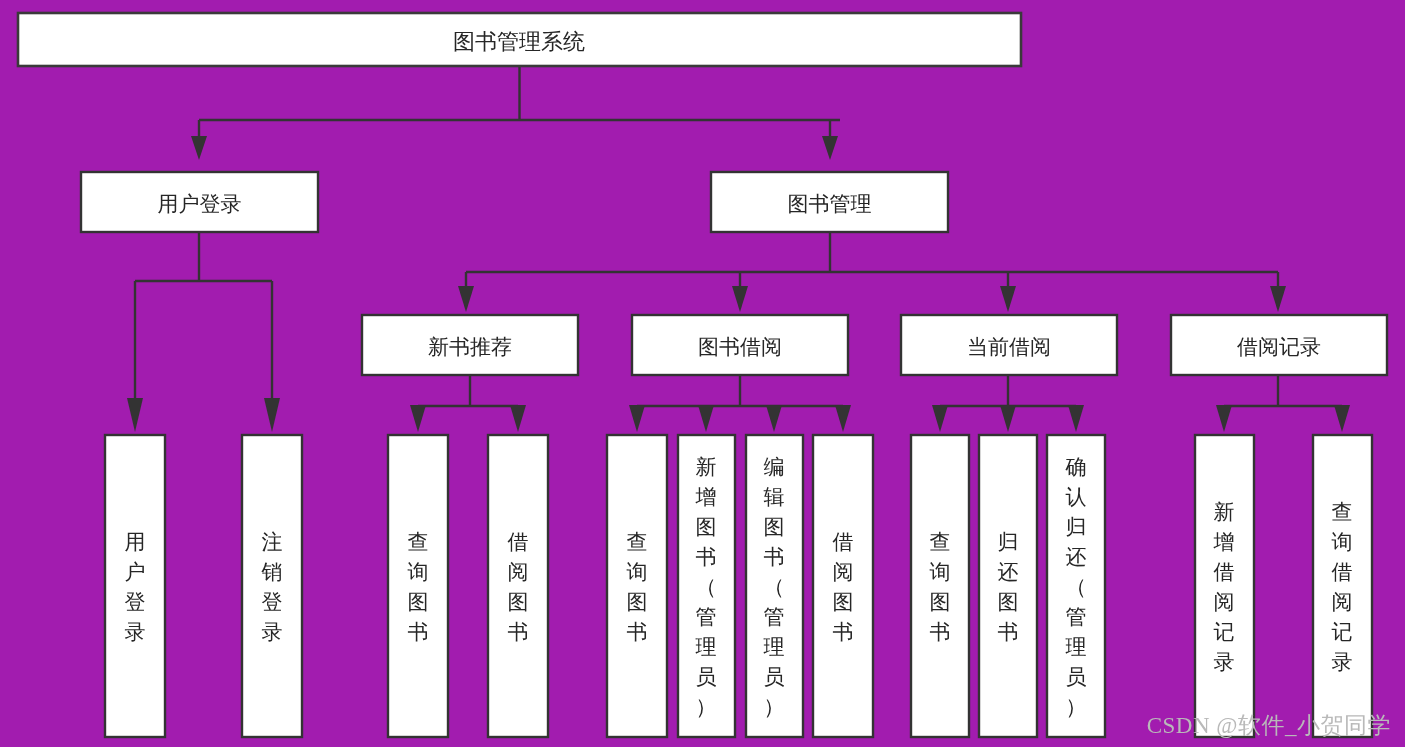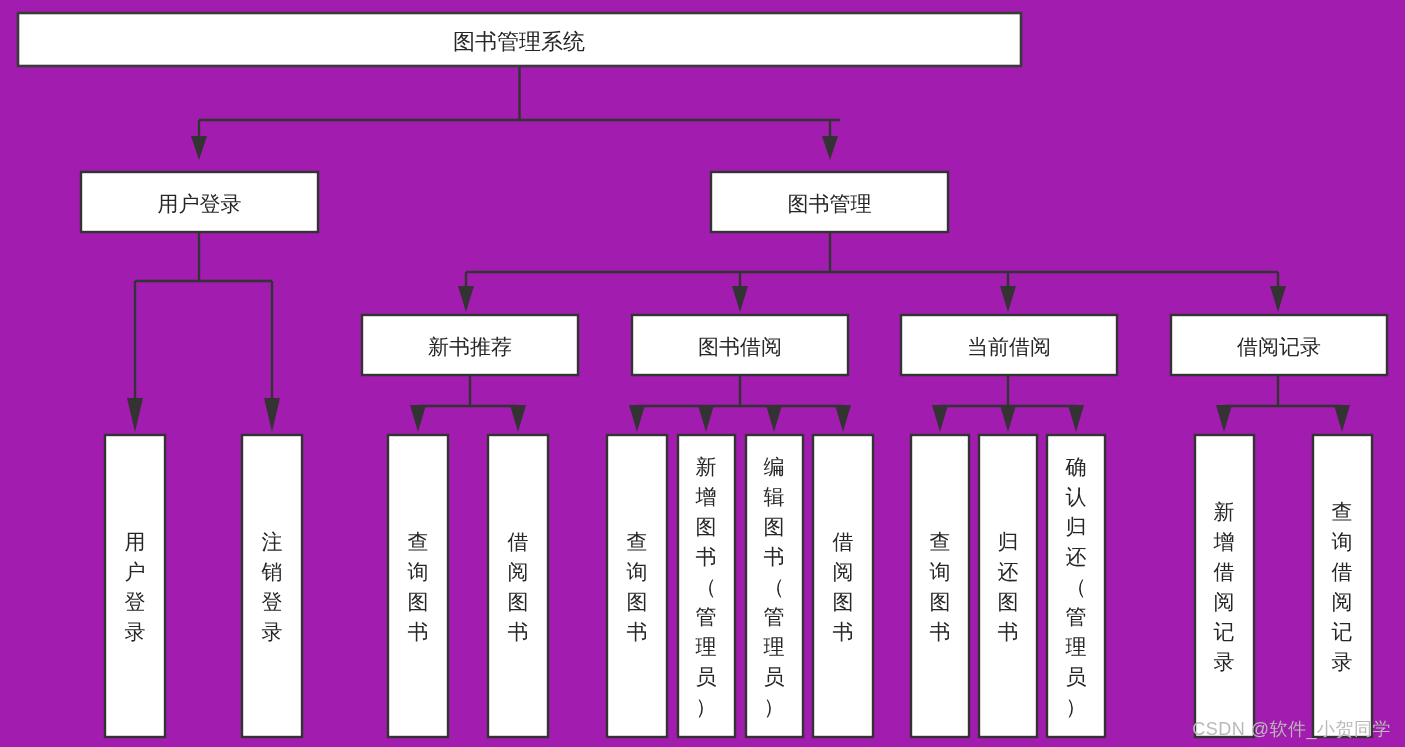--- a/index.html
+++ b/index.html
@@ -58,22 +58,22 @@
     fill: #262626;
     font-family: "Liberation Sans", "DejaVu Sans", sans-serif;
     font-size: 21px;
     text-anchor: middle;
   }
   .watermark {
     position: absolute;
     right: 14px;
     bottom: 6px;
     color: #b9b9b9;
-    font-size: 18px;
-    font-family: Liberation Sans, sans-serif;
+    font-size: 23px;
+    font-family: Liberation Serif, serif;
     letter-spacing: 0.5px;
     white-space: nowrap;
     pointer-events: none;
   }
 </style>
 </head>
 <body>
 
 <div id="diagram-root">
 

